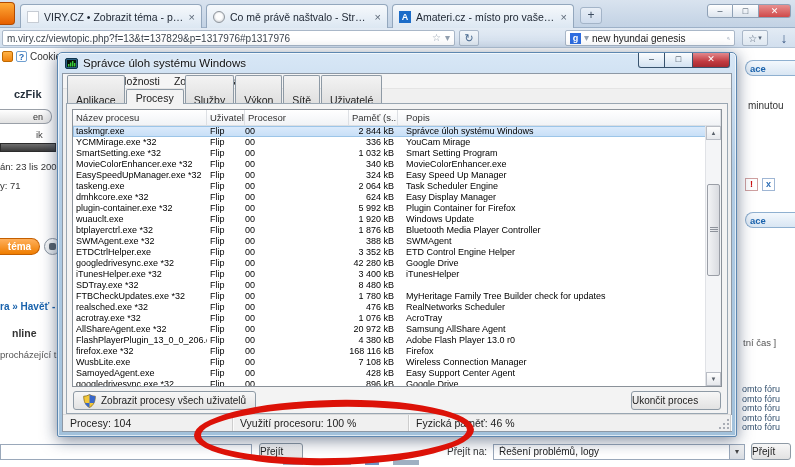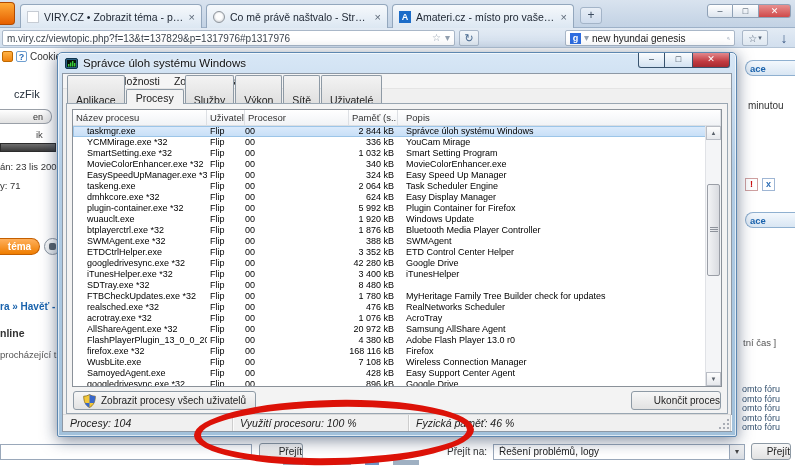--- a/index.html
+++ b/index.html
@@ -42,55 +42,55 @@
   .searchbox input { flex:1; border:none; outline:none; font-size:10px; color:#222; font-family:inherit; background:transparent; }
   .star-btn { position:absolute; left:742px; top:2px; width:26px; height:16px; display:flex; align-items:center; justify-content:center;
     gap:1px; background:linear-gradient(#f2f6fa,#dfe8f1); border:1px solid #a9b7c8; border-radius:2px; font-size:10px; color:#55657a; }
   .dl-btn { position:absolute; left:774px; top:0px; width:20px; height:20px; text-align:center; font-size:14px; font-weight:bold; color:#3c5a85; line-height:20px; }
 
   
   .frag { position:absolute; white-space:nowrap; overflow:hidden; }
   .cookies-row { top:51px; left:2px; display:flex; gap:3px; font-size:10px; color:#333; align-items:center; }
   .cookie-ic { width:11px; height:11px; background:linear-gradient(#ffb347,#ef8410); border:1px solid #c06a00; border-radius:2px; }
   .help-ic { width:11px; height:11px; background:#fff; border:1px solid #6f9fd0; color:#2b6cb5; font-size:9px; font-weight:bold; text-align:center; line-height:10px; border-radius:2px; }
-  .uname { top:88px; left:14px; font-size:11px; font-weight:normal; color:#25303c; }
+  .uname { top:88px; left:14px; font-size:11px; font-weight:bold; color:#25303c; }
   .lbtn-frag { top:109px; left:0; width:52px; height:15px; background:linear-gradient(#fefefe,#e2e2e2);
     border:1px solid #9aa0a8; border-left:none; border-radius:0 7px 7px 0; font-size:9px; color:#333; text-align:right; padding:2px 8px 0 0; }
   .rank-frag { top:129px; left:36px; font-size:9.5px; color:#444; }
   .rankbar { top:143px; left:0; width:56px; height:9px; background:linear-gradient(#6e6e6e,#3a3a3a); border:1px solid #2c2c2c; }
   .reg-frag { top:161px; left:0; font-size:9.5px; color:#333; }
   .posts-frag { top:180px; left:0; font-size:9.5px; color:#333; }
   .orange-btn { top:238px; left:0; width:40px; height:17px; background:linear-gradient(#ffb05c,#ef7d00);
     border:1px solid #c45f00; border-left:none; border-radius:0 9px 9px 0; color:#fff; font-size:10px; font-weight:bold;
     text-align:center; line-height:15px; }
   .circle-btn { top:238px; left:44px; width:17px; height:17px; border-radius:50%; border:1px solid #8b95a0;
     background:linear-gradient(#ffffff,#e4e8ec); }
   .circle-btn i { display:block; width:7px; height:7px; margin:4px auto 0; background:#5b6670; border-radius:2px; }
   .bc-frag { top:301px; left:0; font-size:10px; color:#1a63ad; font-weight:bold; }
-  .online-frag { top:327px; left:0; font-size:10.5px; font-weight:bold; color:#333; }
+  .online-frag { top:327px; left:12px; font-size:10.5px; font-weight:bold; color:#333; }
   .browsing-frag { top:349px; left:0; font-size:9.5px; color:#555; }
 
   .quote-frag { left:745px; width:50px; height:16px; background:linear-gradient(#f3f8fd,#d9e6f3);
     border:1px solid #8fb0d0; border-right:none; border-radius:8px 0 0 8px; font-size:9.5px; font-weight:bold; color:#1a63ad;
     padding:2px 0 0 4px; }
   .q1 { top:60px; } .q2 { top:212px; }
   .minute-frag { top:100px; left:748px; font-size:10px; color:#333; }
   .wx-row { top:178px; left:745px; display:flex; gap:4px; }
   .sq-ic { width:13px; height:13px; background:#fff; border:1px solid #b3bdca; font-size:9px; font-weight:bold; text-align:center; line-height:11px; }
   .sq-ic.warn { color:#cc1111; border-color:#cfa0a0; }
   .sq-ic.xcl { color:#2b6cb5; border-color:#9fb6d4; }
   .time-frag { top:337px; left:743px; font-size:9.5px; color:#555; }
   .forum-lines { top:385px; left:742px; font-size:9px; color:#33506e; line-height:9.6px; }
   .bottom-goto { position:absolute; top:443px; left:447px; display:flex; align-items:center; gap:6px; font-size:10px; color:#333; }
   .goto-select { width:252px; height:16px; background:#fff; border:1px solid #9aa8ba; display:flex; align-items:center; }
   .goto-select .val { flex:1; padding:0 5px; font-size:10px; color:#222; white-space:nowrap; overflow:hidden; }
   .goto-select .arrow { width:15px; height:14px; background:linear-gradient(#f4f4f4,#d8dce2); border-left:1px solid #9aa8ba;
     font-size:8px; color:#444; text-align:center; line-height:14px; }
   .btn7 { background:linear-gradient(#f7f7f7,#e2e2e2); border:1px solid #8e9aa5; border-radius:3px;
-    font-size:10px; color:#222; text-align:right; }
+    font-size:10px; color:#222; text-align:left; }
   .goto-btn { width:40px; height:17px; line-height:15px; }
   .jump-input { position:absolute; top:444px; left:0; width:252px; height:16px; border:1px solid #9aa8ba; background:#fff; }
   .jump-btn { position:absolute; top:443px; left:259px; width:44px; height:17px; line-height:15px; }
   .bottom-dashes { position:absolute; top:460px; left:283px; display:flex; gap:14px; }
   .bottom-dashes span { height:5px; background:#9fb0c2; display:inline-block; }
 
   
   .dialog { position:absolute; left:57px; top:52px; width:680px; height:385px; z-index:10;
     background:linear-gradient(#d8e7f6,#b3cde5 30%,#a2c1db); border:1px solid #5d87b0; border-radius:5px 5px 2px 2px;
     box-shadow:0 3px 16px rgba(15,35,70,.55), inset 0 0 0 1px rgba(255,255,255,.65); }
@@ -114,35 +114,35 @@
   .list { position:absolute; left:5px; right:5px; top:5px; bottom:26px; border:1px solid #8a9199; background:#fff; overflow:hidden; }
   .lheader { display:flex; height:16px; background:linear-gradient(#ffffff,#f1f3f6); border-bottom:1px solid #dcdfe3;
     font-size:9.5px; color:#333; }
   .hc { border-right:1px solid #dde0e4; padding:2px 3px 0; white-space:nowrap; overflow:hidden; position:relative; }
   .c-name { width:134px; } .c-user { width:38px; } .c-cpu { width:104px; text-align:left; padding-right:7px; }
   .c-mem { width:49px; text-align:right; padding-right:4px; } .c-desc { flex:1; padding-left:8px; }
   .sort-arrow { position:absolute; top:-1px; left:50%; font-size:6px; color:#aab4be; }
   .rows { position:relative; }
   .prow { display:flex; height:11px; line-height:11px; font-size:9px; color:#000; white-space:nowrap; }
   .prow span { overflow:hidden; }
-  .prow .c-name { padding-left:14px; } .prow .c-user { padding-left:3px; }
+  .prow .c-name { padding-left:3px; } .prow .c-user { padding-left:3px; }
   .prow.selected { background:linear-gradient(#dcebfc,#c6def6); box-shadow:inset 0 0 0 1px #9cc5e8; }
   .scrollbar { position:absolute; top:16px; right:0; bottom:0; width:16px; background:#f4f5f7; border-left:1px solid #e0e2e6; }
   .sb-up,.sb-dn { position:absolute; left:0; right:0; height:14px; background:linear-gradient(#fdfdfd,#e6e8ec);
     border:1px solid #b9bdc5; font-size:6px; color:#596069; text-align:center; line-height:12px; }
   .sb-up { top:0; } .sb-dn { bottom:0; }
   .sb-thumb { position:absolute; left:1px; right:1px; top:58px; height:92px; background:linear-gradient(90deg,#f2f3f5,#d9dbe0);
     border:1px solid #9a9ea6; border-radius:2px; }
   .sb-thumb i { display:block; margin:42px auto 0; width:8px; height:1px; background:#8d929b; box-shadow:0 2px 0 #8d929b,0 4px 0 #8d929b; }
   .show-all { position:absolute; left:6px; bottom:3px; height:19px; display:flex; align-items:center; gap:5px; padding:0 9px;
     line-height:17px; }
   .end-process { position:absolute; right:6px; bottom:3px; height:19px; width:90px; line-height:17px; }
   .statusbar { position:absolute; left:0; right:0; bottom:0; height:17px; background:#f0f0f0; border-top:1px solid #dadada;
     display:flex; font-size:10.5px; color:#222; }
-  .sp { padding:2px 0 0 7px; border-right:1px solid #cdcdcd; box-shadow:1px 0 0 #fbfbfb; white-space:nowrap; overflow:hidden;font-style:italic; }
+  .sp { padding:2px 0 0 7px; border-right:1px solid #cdcdcd; box-shadow:1px 0 0 #fbfbfb; white-space:nowrap; overflow:hidden; }
   .sp1 { width:170px; } .sp2 { width:176px; } .sp3 { flex:1; }
   .grip { position:absolute; right:2px; bottom:2px; width:10px; height:10px; }
   .grip i { position:absolute; width:2px; height:2px; background:#a9adb5; }
   .grip i:nth-child(1){ right:0; bottom:0; } .grip i:nth-child(2){ right:4px; bottom:0; }
   .grip i:nth-child(3){ right:0; bottom:4px; } .grip i:nth-child(4){ right:8px; bottom:0; }
   .grip i:nth-child(5){ right:0; bottom:8px; } .grip i:nth-child(6){ right:4px; bottom:4px; }
 
   
   .red-ellipse { position:absolute; left:194px; top:400px; width:280px; height:65px; z-index:60;
     border:7px solid #dc1208; border-radius:50%; transform:rotate(-1.2deg); pointer-events:none; }
@@ -380,21 +380,21 @@
             <span class="c-user">Flip</span>
             <span class="c-cpu">00</span>
             <span class="c-mem">388 kB</span>
             <span class="c-desc">SWMAgent</span>
           </div>
             <div class="prow">
             <span class="c-name">ETDCtrlHelper.exe</span>
             <span class="c-user">Flip</span>
             <span class="c-cpu">00</span>
             <span class="c-mem">3 352 kB</span>
-            <span class="c-desc">ETD Control Center Helper</span>
+            <span class="c-desc">ETD Control Engine Helper</span>
           </div>
             <div class="prow">
             <span class="c-name">googledrivesync.exe *32</span>
             <span class="c-user">Flip</span>
             <span class="c-cpu">00</span>
             <span class="c-mem">42 280 kB</span>
             <span class="c-desc">Google Drive</span>
           </div>
             <div class="prow">
             <span class="c-name">iTunesHelper.exe *32</span>

